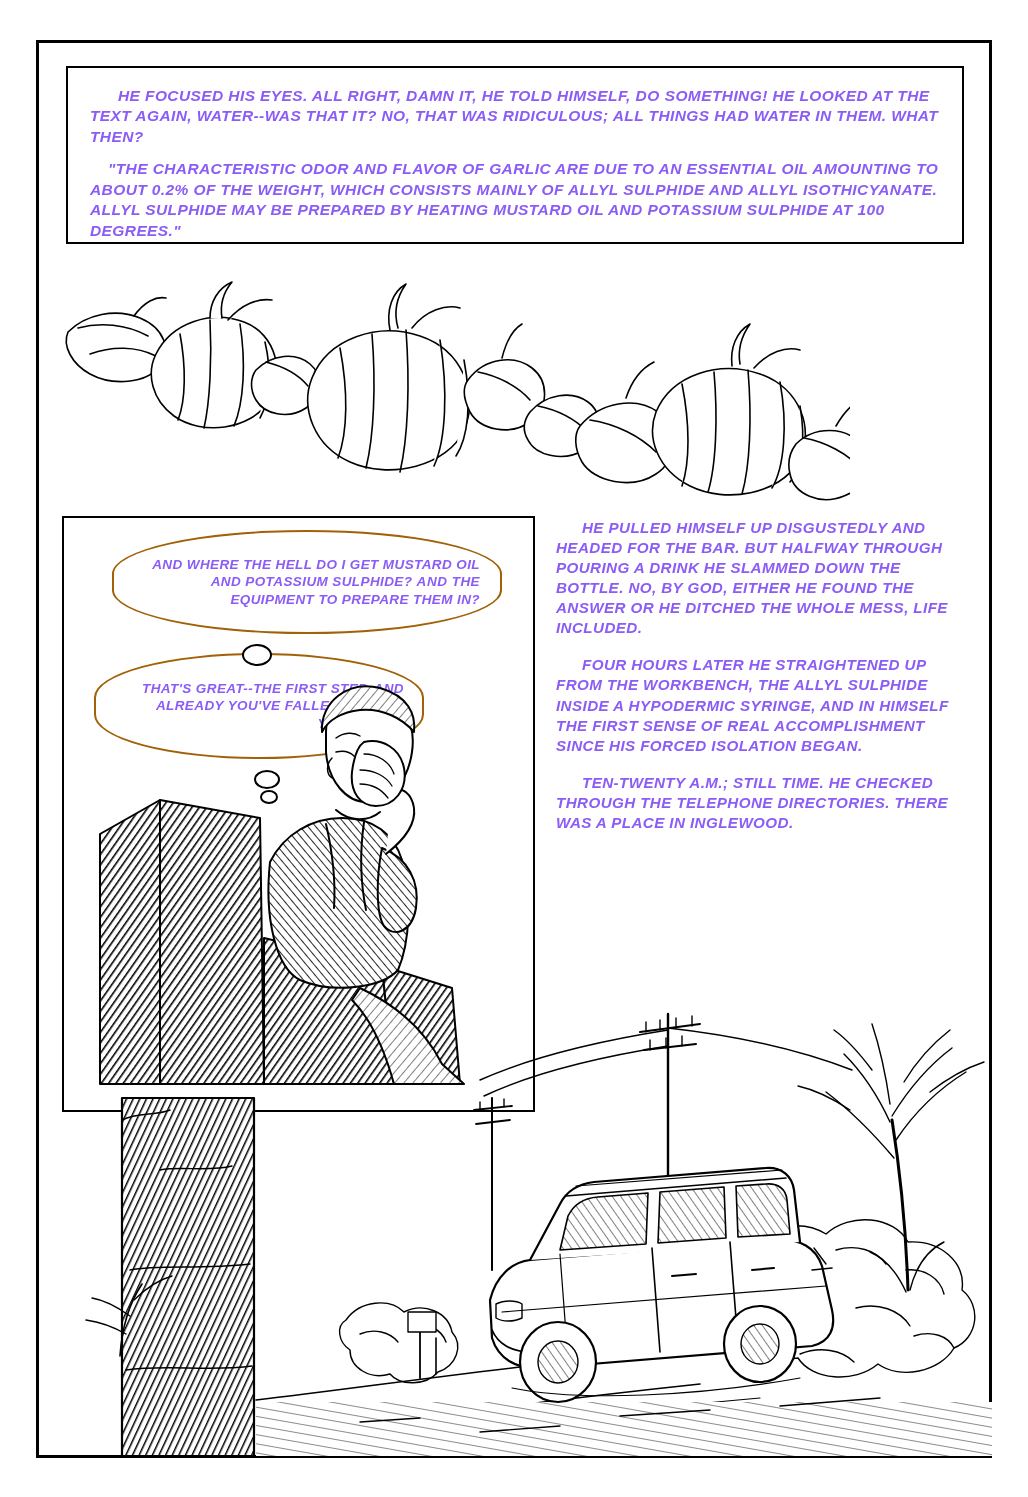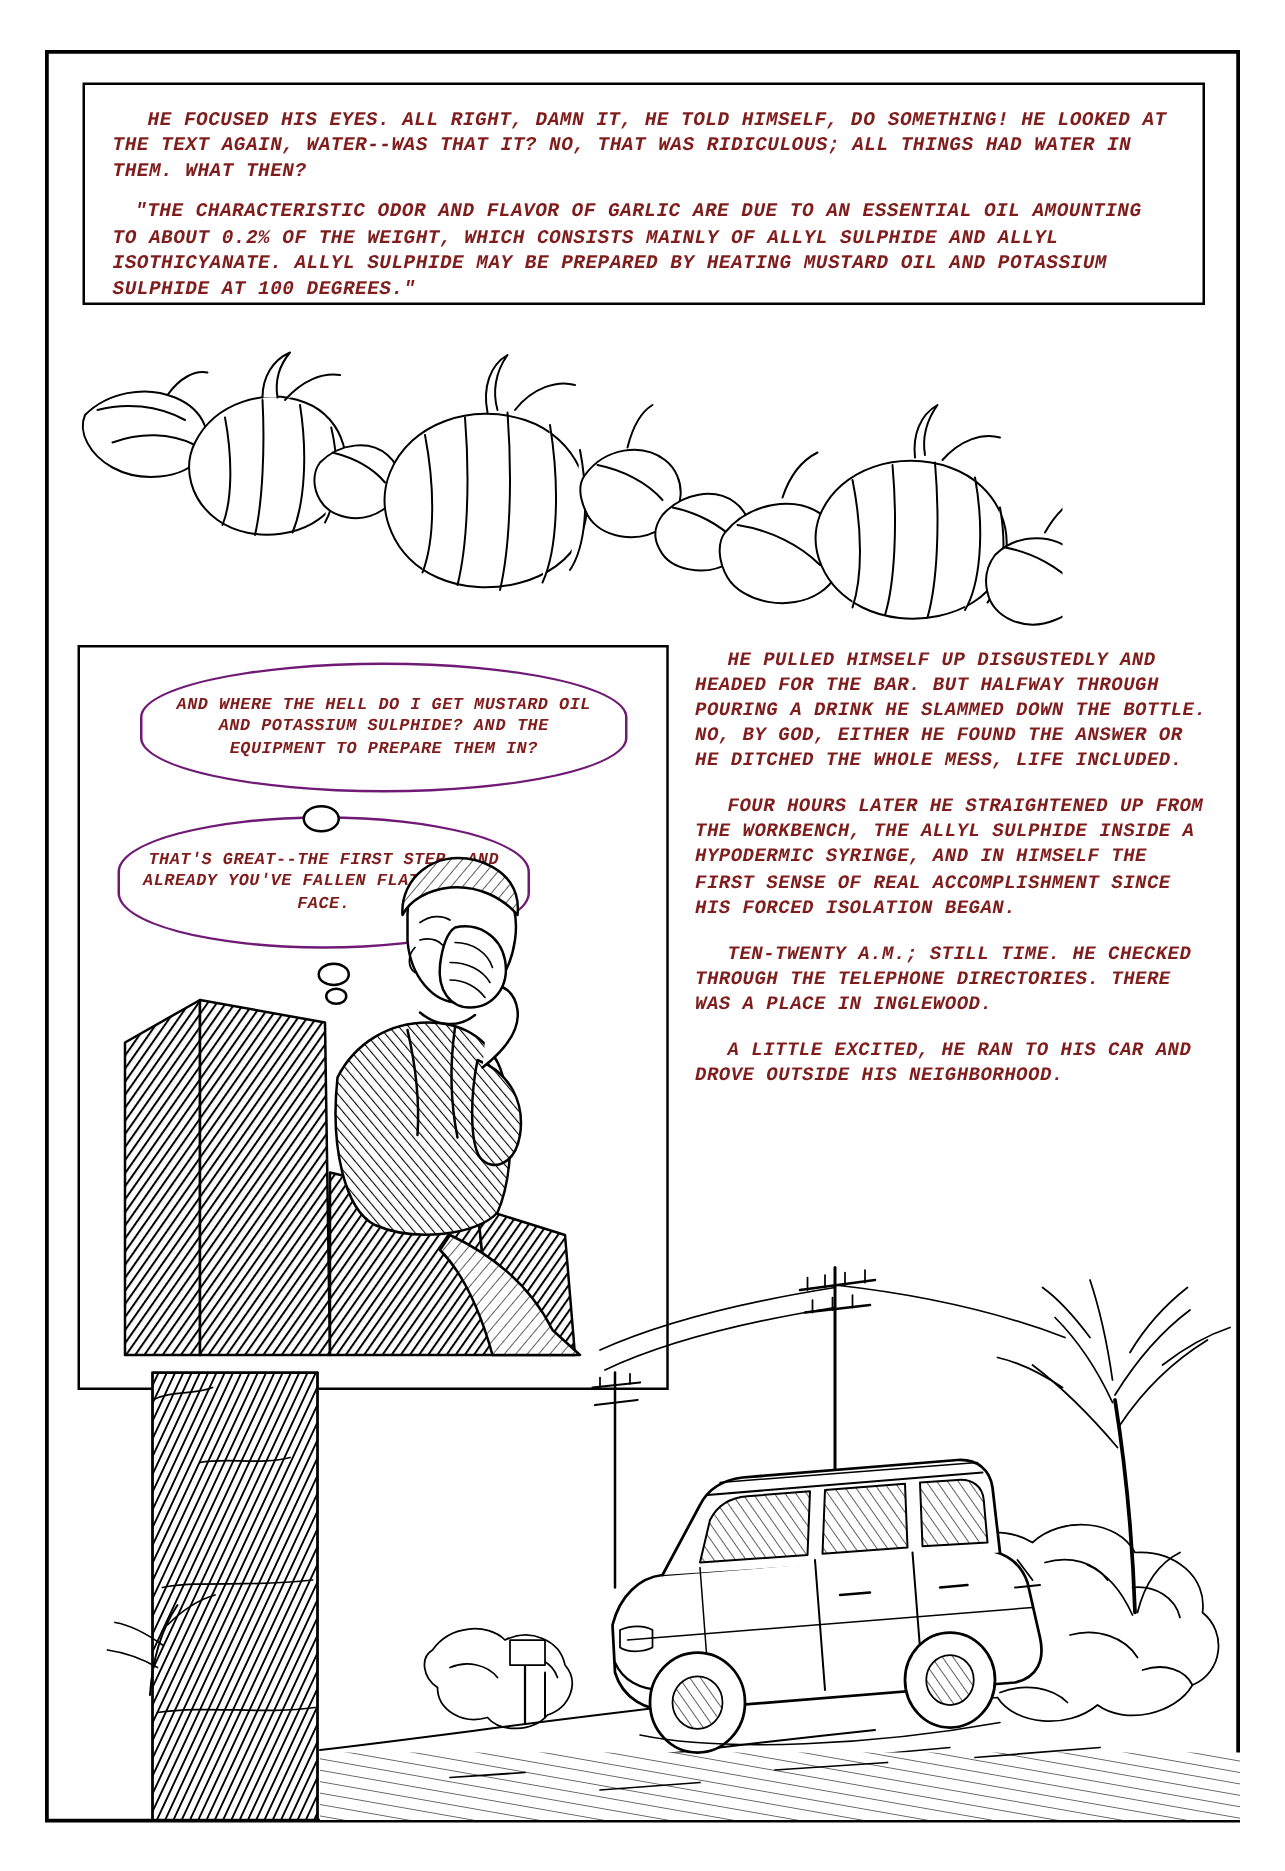--- a/index.html
+++ b/index.html
@@ -31,27 +31,27 @@
   
   .panel {
     position: absolute;
     border: 2px solid #000;
     box-sizing: border-box;
     background: #fff;
   }
 
   
   .comic-text {
-    font-family: Liberation Mono, monospace;
+    font-family: Liberation Sans, sans-serif;
     font-style: italic;
     font-weight: bold;
     text-transform: uppercase;
     letter-spacing: 0.4px;
     line-height: 1.32;
-    color: #7f1d1d;
+    color: #8b5cf6;
   }
 
   
   #caption-box {
     left: 66px;
     top: 66px;
     width: 898px;
     height: 178px;
     padding: 18px 22px 0 22px;
   }
@@ -77,23 +77,23 @@
     left: 62px;
     top: 516px;
     width: 473px;
     height: 596px;
     overflow: hidden;
   }
 
   .balloon {
     position: absolute;
     background: #fff;
-    border: 2px solid #701a75;
+    border: 2px solid #a16207;
     border-radius: 50% / 42%;
-    text-align: center;
+    text-align: right;
     color: #000;
   }
   .balloon .comic-text { font-size: 13.5px; line-height: 1.3; }
   #balloon-1 {
     left: 48px; top: 12px; width: 390px; height: 104px;
     display: flex; align-items: center; justify-content: center;
     padding: 0 20px; box-sizing: border-box;
   }
   #balloon-2 {
     left: 30px; top: 135px; width: 330px; height: 106px;
@@ -261,21 +261,20 @@
 
         <path d="M272 292 C 286 304, 304 304, 316 294" fill="none"></path>
       </g>
     </svg>
   </div>
 
   <div id="prose-column">
     <p class="comic-text">HE PULLED HIMSELF UP DISGUSTEDLY AND HEADED FOR THE BAR. BUT HALFWAY THROUGH POURING A DRINK HE SLAMMED DOWN THE BOTTLE. NO, BY GOD, EITHER HE FOUND THE ANSWER OR HE DITCHED THE WHOLE MESS, LIFE INCLUDED.</p>
     <p class="comic-text">FOUR HOURS LATER HE STRAIGHTENED UP FROM THE WORKBENCH, THE ALLYL SULPHIDE INSIDE A HYPODERMIC SYRINGE, AND IN HIMSELF THE FIRST SENSE OF REAL ACCOMPLISHMENT SINCE HIS FORCED ISOLATION BEGAN.</p>
     <p class="comic-text">TEN-TWENTY A.M.; STILL TIME. HE CHECKED THROUGH THE TELEPHONE DIRECTORIES. THERE WAS A PLACE IN INGLEWOOD.</p>
-    <p class="comic-text">A LITTLE EXCITED, HE RAN TO HIS CAR AND DROVE OUTSIDE HIS NEIGHBORHOOD.</p>
   </div>
 
   <div id="street-art">
     <svg viewBox="0 0 932 486" width="932" height="486" aria-hidden="true">
       <defs>
         <pattern id="trunkHatch" width="6" height="6" patternUnits="userSpaceOnUse" patternTransform="rotate(25)">
           <rect width="6" height="6" fill="#ffffff"></rect>
           <line x1="0" y1="0" x2="0" y2="6" stroke="#000" stroke-width="3"></line>
         </pattern>
         <pattern id="roadHatch" width="9" height="9" patternUnits="userSpaceOnUse" patternTransform="rotate(10)">

